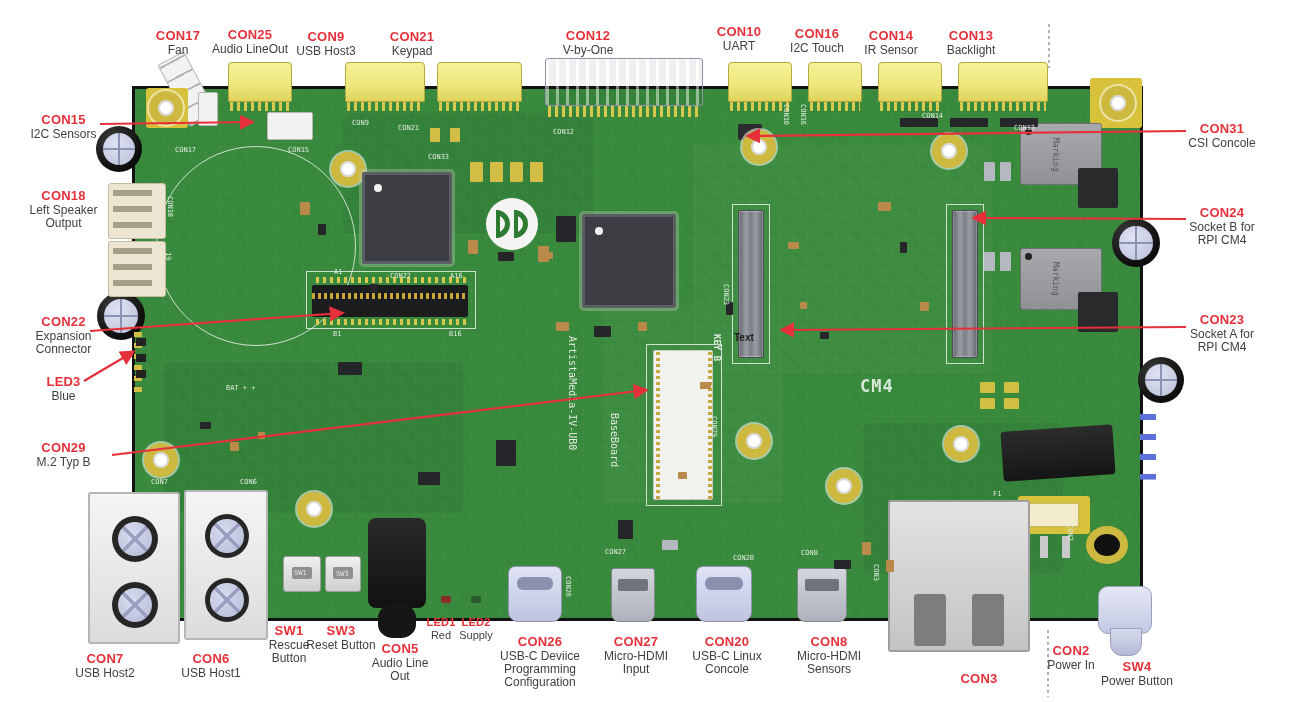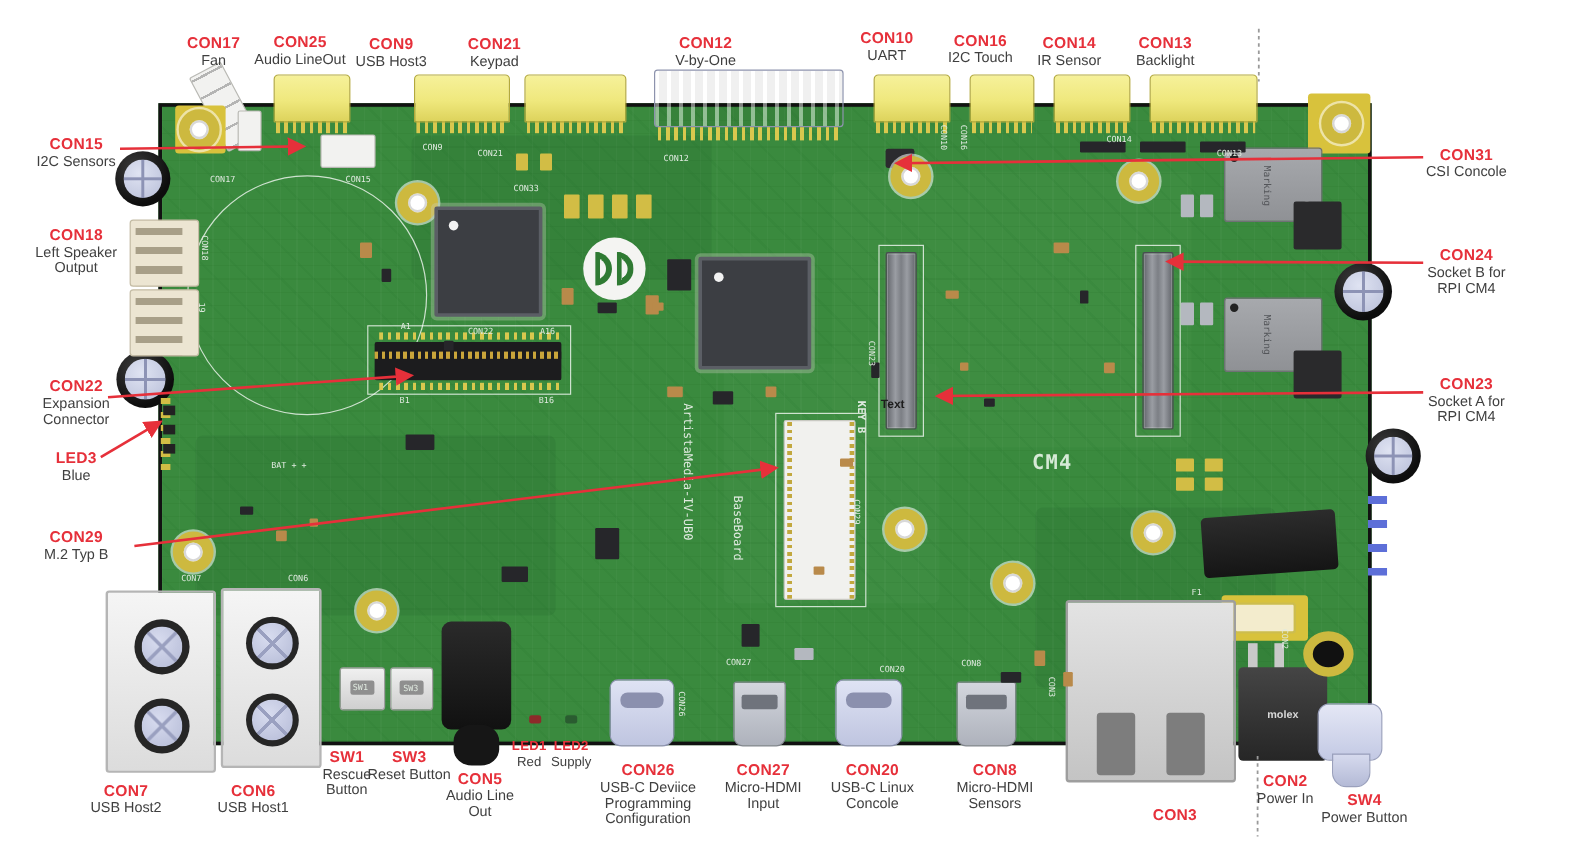--- a/index.html
+++ b/index.html
@@ -218,23 +218,20 @@
   <div class="cmp" style="left:1002px;top:428px;width:112px;height:50px;background:linear-gradient(180deg,#2c2c2c,#151515);border-radius:4px;transform:rotate(-4deg);"></div>
   <div class="cmp" style="left:1106px;top:396px;width:50px;height:92px;background:linear-gradient(90deg,#151f7e,#2436b4);border-radius:3px;background-image:repeating-linear-gradient(0deg,#5d6fd8 0 6px,transparent 6px 20px);background-size:60% 80%;background-position:34px 10px;background-repeat:no-repeat;"></div>
   <div class="cmp pad" style="left:1018px;top:496px;width:72px;height:38px;"></div>
   <div class="cmp" style="left:1028px;top:502px;width:52px;height:26px;background:#f3eccd;border:2px solid #cdbd4e;border-radius:3px;"></div>
   <div class="cmp" style="left:888px;top:500px;width:142px;height:152px;background:linear-gradient(180deg,#e3e3e3,#c4c4c4);border:2px solid #9e9e9e;border-radius:3px;">
     <span style="position:absolute;left:24px;bottom:4px;width:32px;height:52px;background:#7d7d7d;border-radius:3px;"></span>
     <span style="position:absolute;left:82px;bottom:4px;width:32px;height:52px;background:#7d7d7d;border-radius:3px;"></span>
   </div>
   <div class="cmp" style="left:1040px;top:536px;width:8px;height:22px;background:#c9c9c9;"></div>
   <div class="cmp" style="left:1062px;top:536px;width:8px;height:22px;background:#c9c9c9;"></div>
-  <div class="cmp" style="left:1032px;top:556px;width:74px;height:78px;background:linear-gradient(180deg,#454545,#262626);border-radius:4px;display:flex;align-items:center;justify-content:center;">
-    <span style="font:bold 9px 'Liberation Sans',sans-serif;color:#d9d9d9;">molex</span>
-  </div>
   <div class="cmp" style="left:1086px;top:526px;width:42px;height:38px;border-radius:50%;border:8px solid #cdb93f;background:#111;"></div>
   <div class="cmp" style="left:1098px;top:586px;width:54px;height:48px;background:linear-gradient(180deg,#e4e7f5,#c3c9e4);border:1px solid #9aa0bc;border-radius:10px;"></div>
   <div class="cmp" style="left:1110px;top:628px;width:32px;height:28px;background:linear-gradient(180deg,#d6daee,#b4bad6);border:1px solid #9aa0bc;border-radius:0 0 12px 12px;"></div>
 
   <span class="silk" style="left:175px;top:146px;">CON17</span>
   <span class="silk" style="left:288px;top:146px;">CON15</span>
   <span class="silk" style="left:352px;top:119px;">CON9</span>
   <span class="silk" style="left:398px;top:124px;">CON21</span>
   <span class="silk" style="left:428px;top:153px;">CON33</span>
   <span class="silk" style="left:553px;top:128px;">CON12</span>

